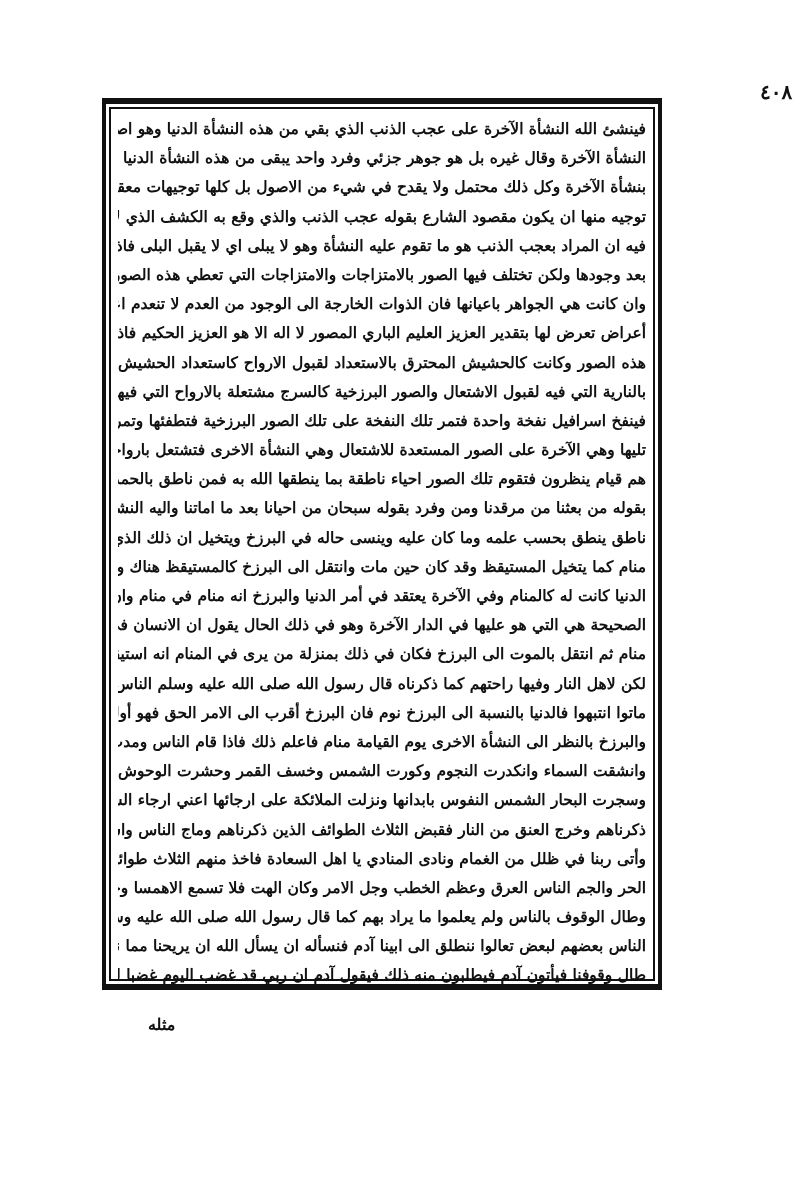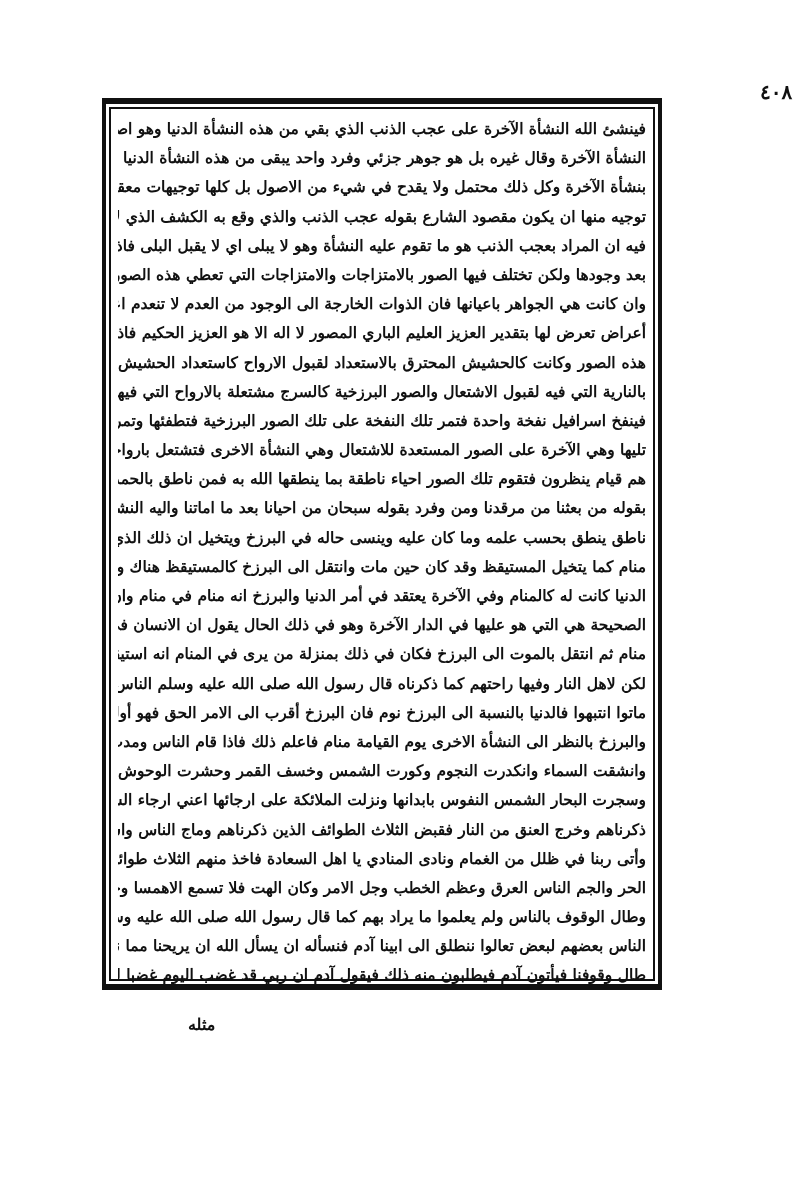--- a/index.html
+++ b/index.html
@@ -4,21 +4,21 @@
 <style>
   html, body { margin:0; padding:0; background:#ffffff; }
   body { width:800px; height:1196px; position:relative; overflow:hidden; font-family:"DejaVu Serif", serif; color:#111; }
   .page-number { position:absolute; left:760px; top:80px; font-size:20px; font-weight:bold; direction:rtl; }
   .frame { position:absolute; left:102px; top:100px; width:560px; height:888px;
            border:4px solid #111; box-shadow: inset 0 0 0 3px #fff, inset 0 0 0 5px #111; box-sizing:border-box; }
   .frame::before { content:""; position:absolute; left:-4px; right:-4px; top:-6px; height:6px; background:#111; }
   .frame::after { content:""; position:absolute; left:-4px; right:-4px; bottom:-6px; height:5px; background:#111; }
   .text { position:absolute; left:12px; right:12px; top:10px; bottom:10px; direction:rtl; }
   .line { height:29.2px; line-height:29.2px; font-size:15.5px; font-weight:bold; white-space:nowrap; overflow:hidden; text-align:justify; text-align-last:justify; }
-  .catchword { position:absolute; left:148px; top:1015px; font-size:16px; font-weight:bold; direction:rtl;margin-left:40px; }
+  .catchword { position:absolute; left:148px; top:1015px; font-size:16px; font-weight:bold; direction:rtl; }
 </style>
 </head>
 <body>
 
 <div class="page-number">٤٠٨</div>
 
 <div class="frame">
   <div class="text" id="text-body">
       <div class="line">فينشئ الله النشأة الآخرة على عجب الذنب الذي بقي من هذه النشأة الدنيا وهو اصلها فعليه</div>
       <div class="line">النشأة الآخرة وقال غيره بل هو جوهر جزئي وفرد واحد يبقى من هذه النشأة الدنيا لا يتغير عليه</div>

